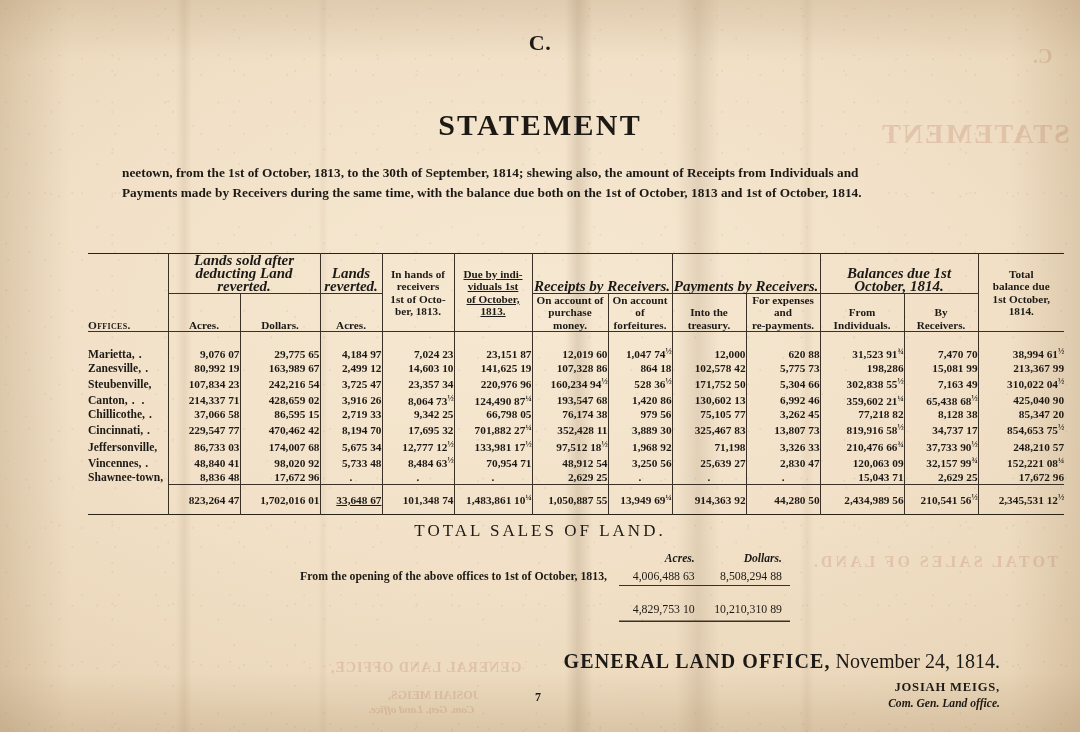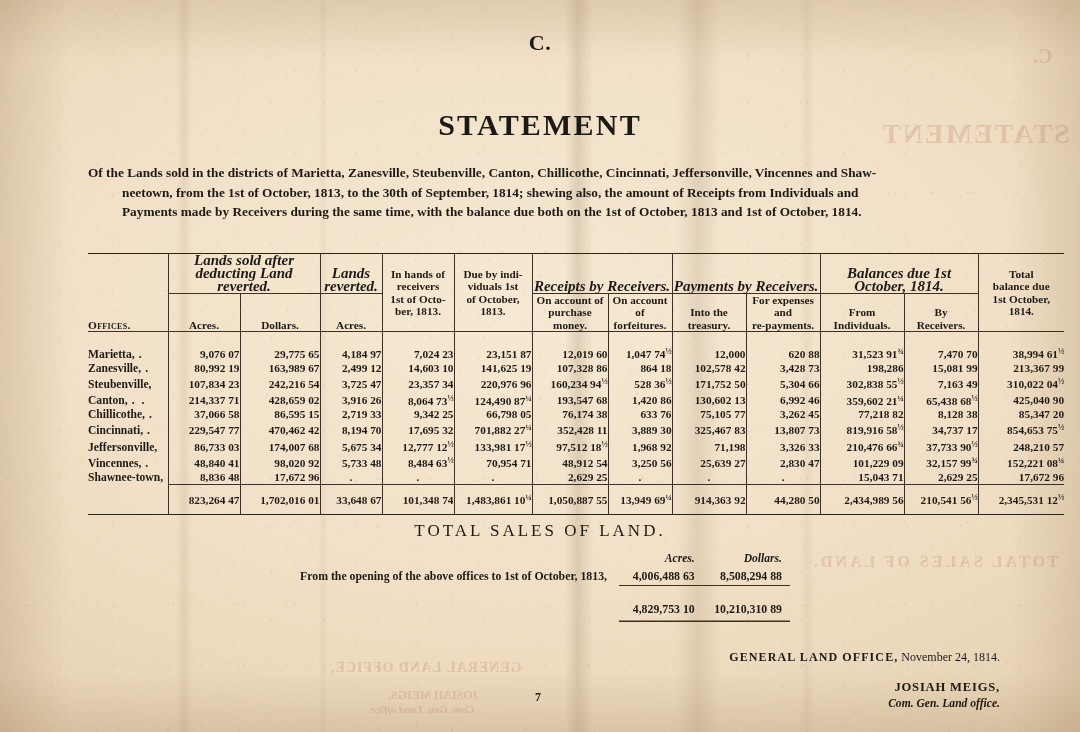--- a/index.html
+++ b/index.html
@@ -166,31 +166,31 @@
   #sales th {
     font-style: italic; font-weight: bold; font-size: 11.6px;
     text-align: right; padding: 0 8px 3px 0;
   }
   #sales td.lbl {
     text-align: right; font-weight: bold; font-size: 11.8px;
     white-space: nowrap; padding: 1px 0;
   }
   #sales td.lbl .dots { letter-spacing: 9px; padding-left: 12px; }
   #sales td.val {
-    text-align: right; font-weight: bold; font-size: 11.8px;
+    text-align: right; font-weight: normal; font-size: 11.8px;
     padding: 1px 8px 1px 0; white-space: nowrap;
   }
   #sales tr.sum td.val { border-top: 1px solid #3a3026; padding-top: 16px; }
   #sales tr.sum td.val.under { box-shadow: inset 0 -3px 0 -1.4px #3a3026; padding-bottom: 5px; }
 
   
   .gl-office {
     position: absolute; top: 650px; left: 0; width: 1000px;
     text-align: right;
-    font-size: 12px;
+    font-size: 20px;
   }
   .gl-office b { letter-spacing: 1.1px; }
   .signer {
     position: absolute; top: 680px; left: 0; width: 1000px;
     text-align: right; font-size: 12.6px; font-weight: bold; letter-spacing: .8px;
   }
   .signer-title {
     position: absolute; top: 697px; left: 0; width: 1000px;
     text-align: right; font-size: 11.6px; font-style: italic; font-weight: bold;
   }
@@ -224,21 +224,20 @@
   <div class="bleed" style="top:660px; left:330px; font-size:14px; letter-spacing:1px;">GENERAL LAND OFFICE,</div>
   <div class="bleed" style="top:688px; left:388px; font-size:12px;">JOSIAH MEIGS,</div>
   <div class="bleed" style="top:703px; left:368px; font-size:11px; font-style:italic;">Com. Gen. Land office.</div>
 
   <div class="ink">
 
     <div class="letter-c">C.</div>
     <div class="doc-title">STATEMENT</div>
 
     <div class="blurb">
-      <span class="l1">Of the Lands sold in the districts of Marietta, Zanesville, Steubenville, Canton, Chillicothe, Cincinnati, Jeffersonville, Vincennes and Shaw-</span>
       <span class="l2">neetown, from the 1st of October, 1813, to the 30th of September, 1814; shewing also, the amount of Receipts from Individuals and</span>
       <span class="l3">Payments made by Receivers during the same time, with the balance due both on the 1st of October, 1813 and 1st of October, 1814.</span>
     </div>
 
     <div id="table-wrap">
       <table class="ledger">
         <colgroup>
           <col style="width:80px">
           <col style="width:72px">
             <col style="width:80px">
@@ -256,21 +255,21 @@
 
         <thead>
 
           <tr class="rule-top">
             <th class="offices" rowspan="2" style="vertical-align:bottom;">
               <span class="small-caps">Offices.</span>
             </th>
             <th class="grp vl" colspan="2">Lands sold after deducting Land reverted.</th>
             <th class="grp vl" rowspan="1">Lands reverted.</th>
             <th class="sub vl" rowspan="2" style="vertical-align:middle;">In hands of<br>receivers<br>1st of Octo-<br>ber, 1813.</th>
-            <th class="sub vl" rowspan="2" style="vertical-align:middle;">Due by indi-<br>viduals 1st<br>of October,<br>1813.</th>
+            <th class="sub vl" rowspan="2" style="vertical-align:middle;text-decoration:underline;">Due by indi-<br>viduals 1st<br>of October,<br>1813.</th>
             <th class="grp vl" colspan="2">Receipts by Receivers.</th>
             <th class="grp vl" colspan="2">Payments by Receivers.</th>
             <th class="grp vl" colspan="2">Balances due 1st October, 1814.</th>
             <th class="sub vl" rowspan="2" style="vertical-align:middle;">Total<br>balance due<br>1st October,<br>1814.</th>
           </tr>
 
           <tr>
             <th class="sub vl rule-thin">Acres.</th>
             <th class="sub vl rule-thin">Dollars.</th>
             <th class="sub vl rule-thin">Acres.</th>
@@ -317,21 +316,21 @@
             <tr class="body-row">
               <td class="office">Zanesville,<span class="dots">.</span></td>
               <td class="num vl">80,992 19</td>
               <td class="num vl">163,989 67</td>
               <td class="num vl">2,499 12</td>
               <td class="num vl">14,603 10</td>
               <td class="num vl">141,625 19</td>
               <td class="num vl">107,328 86</td>
               <td class="num vl">864 18</td>
               <td class="num vl">102,578 42</td>
-              <td class="num vl">3,428 73</td>
+              <td class="num vl">5,775 73</td>
               <td class="num vl">198,286</td>
               <td class="num vl">15,081 99</td>
               <td class="num vl">213,367 99</td>
             </tr>
             <tr class="body-row">
               <td class="office">Steubenville,<span class="dots"></span></td>
               <td class="num vl">107,834 23</td>
               <td class="num vl">242,216 54</td>
               <td class="num vl">3,725 47</td>
               <td class="num vl">23,357 34</td>
@@ -360,21 +359,21 @@
               <td class="num vl">425,040 90</td>
             </tr>
             <tr class="body-row">
               <td class="office">Chillicothe,<span class="dots">.</span></td>
               <td class="num vl">37,066 58</td>
               <td class="num vl">86,595 15</td>
               <td class="num vl">2,719 33</td>
               <td class="num vl">9,342 25</td>
               <td class="num vl">66,798 05</td>
               <td class="num vl">76,174 38</td>
-              <td class="num vl">633 76</td>
+              <td class="num vl">979 56</td>
               <td class="num vl">75,105 77</td>
               <td class="num vl">3,262 45</td>
               <td class="num vl">77,218 82</td>
               <td class="num vl">8,128 38</td>
               <td class="num vl">85,347 20</td>
             </tr>
             <tr class="body-row">
               <td class="office">Cincinnati,<span class="dots">.</span></td>
               <td class="num vl">229,547 77</td>
               <td class="num vl">470,462 42</td>
@@ -408,21 +407,21 @@
               <td class="office">Vincennes,<span class="dots">.</span></td>
               <td class="num vl">48,840 41</td>
               <td class="num vl">98,020 92</td>
               <td class="num vl">5,733 48</td>
               <td class="num vl">8,484 63<span class="frac">½</span></td>
               <td class="num vl">70,954 71</td>
               <td class="num vl">48,912 54</td>
               <td class="num vl">3,250 56</td>
               <td class="num vl">25,639 27</td>
               <td class="num vl">2,830 47</td>
-              <td class="num vl">101,229 09</td>
+              <td class="num vl">120,063 09</td>
               <td class="num vl">32,157 99<span class="frac">¾</span></td>
               <td class="num vl">152,221 08<span class="frac">¼</span></td>
             </tr>
             <tr class="body-row">
               <td class="office">Shawnee-town,<span class="dots"></span></td>
               <td class="num vl">8,836 48</td>
               <td class="num vl">17,672 96</td>
               <td class="num vl dot">.</td>
               <td class="num vl dot">.</td>
               <td class="num vl dot">.</td>
@@ -431,21 +430,21 @@
               <td class="num vl dot">.</td>
               <td class="num vl dot">.</td>
               <td class="num vl">15,043 71</td>
               <td class="num vl">2,629 25</td>
               <td class="num vl">17,672 96</td>
             </tr>
             <tr class="totals">
               <td></td>
               <td class="num vl rule-thin" style="padding-top:6px;">823,264 47</td>
               <td class="num vl rule-thin" style="padding-top:6px;">1,702,016 01</td>
-              <td class="num vl rule-thin" style="padding-top:6px;">33,648 67</td>
+              <td class="num vl rule-thin" style="padding-top:6px;text-decoration:underline;">33,648 67</td>
               <td class="num vl rule-thin" style="padding-top:6px;">101,348 74</td>
               <td class="num vl rule-thin" style="padding-top:6px;">1,483,861 10<span class="frac">¼</span></td>
               <td class="num vl rule-thin" style="padding-top:6px;">1,050,887 55</td>
               <td class="num vl rule-thin" style="padding-top:6px;">13,949 69<span class="frac">¼</span></td>
               <td class="num vl rule-thin" style="padding-top:6px;">914,363 92</td>
               <td class="num vl rule-thin" style="padding-top:6px;">44,280 50</td>
               <td class="num vl rule-thin" style="padding-top:6px;margin-left:37px;">2,434,989 56</td>
               <td class="num vl rule-thin" style="padding-top:6px;">210,541 56<span class="frac">½</span></td>
               <td class="num vl rule-thin" style="padding-top:6px;">2,345,531 12<span class="frac">½</span></td>
             </tr>

